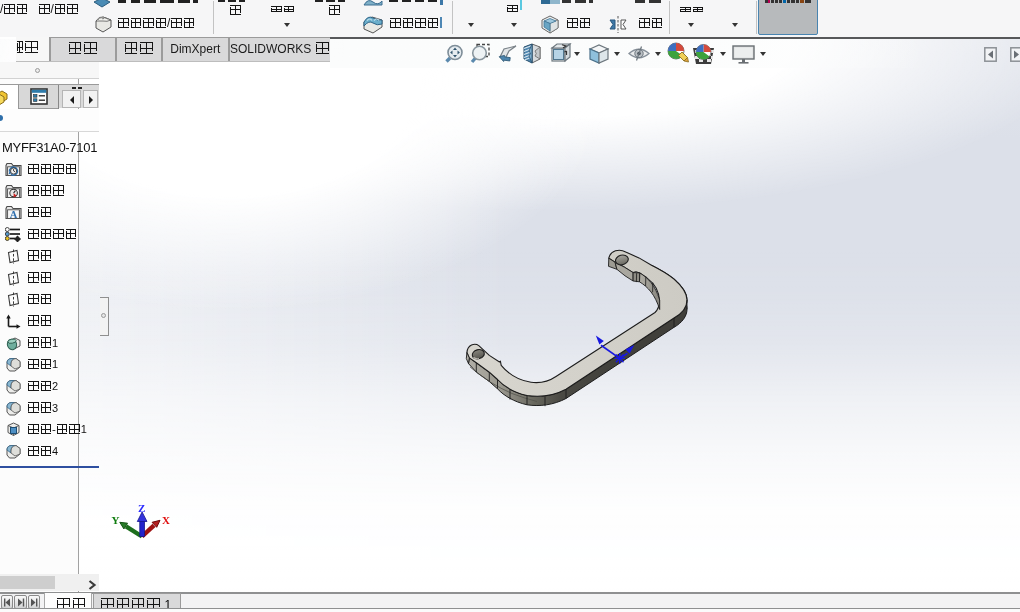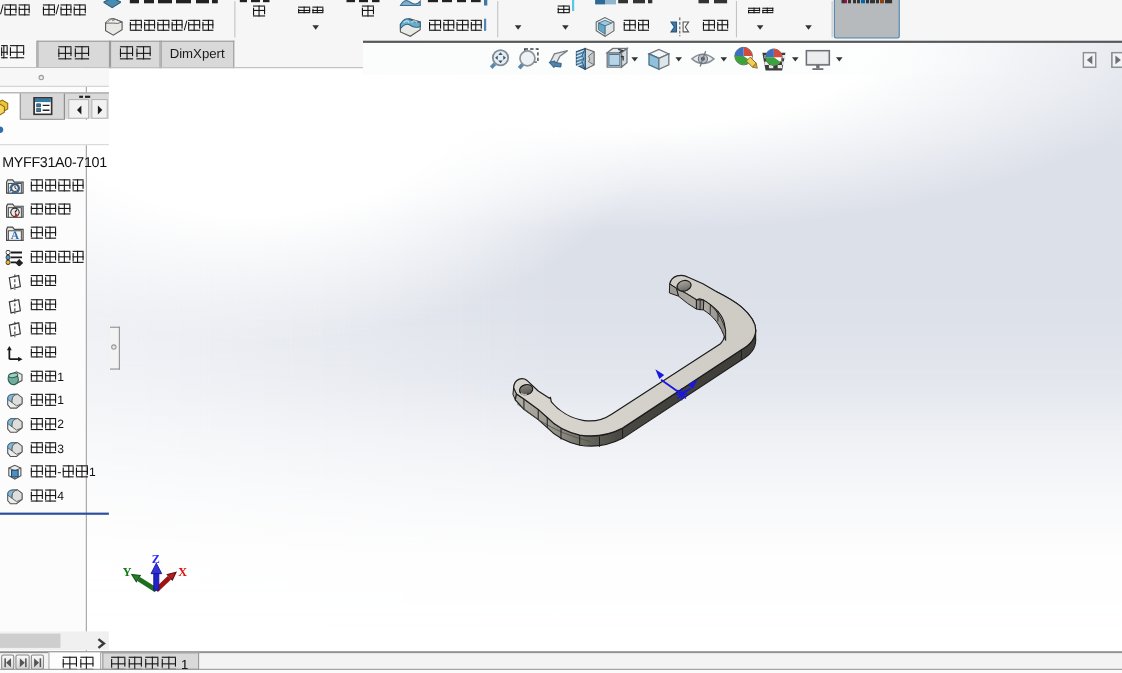--- a/index.html
+++ b/index.html
@@ -16,21 +16,21 @@
 linear-gradient(#151515,#151515) 0 2px/1px 70% no-repeat,
 linear-gradient(#151515,#151515) 100% 30%/1px 70% no-repeat;}
 .z.big{width:12.5px;height:12px;margin:0 1.4px}
 .z.half{height:6px;background-size:100% 1px,100% 1px,100% 1px,1px 100%,1px 70%,1px 70%}
 
 #ribbon{left:0;top:0;width:1020px;height:37px;background:#f6f6f7}
 #ribbon .sep{position:absolute;top:1px;width:1px;height:33px;background:#c3c3c3}
 .rlabel{position:absolute;font-size:12px;color:#111;white-space:nowrap}
 .dd{position:absolute;width:0;height:0;border-left:3.5px solid transparent;border-right:3.5px solid transparent;border-top:4px solid #333}
 
-#tabrow{left:0;top:36px;width:330px;height:26px;background:#f6f6f7}
+#tabrow{left:16px;top:36px;width:330px;height:26px;background:#f6f6f7}
 .ctab{position:absolute;top:1px;height:25px;background:#d9d9da;border:1px solid #9b9b9b;border-bottom:none;font-size:12px;color:#1a1a1a;text-align:center;line-height:23px;white-space:nowrap}
 .ctab.active{background:#f7f7f7;border:none;border-right:1px solid #9b9b9b}
 #darkline{left:330px;top:36.5px;width:690px;height:2px;background:#57585a}
 
 #viewport{left:0;top:38.5px;width:1020px;height:554.5px;
 background:
 radial-gradient(ellipse 380px 230px at 230px 42px, rgba(255,255,255,1) 0%, rgba(255,255,255,1) 50%, rgba(255,255,255,0) 100%),
 radial-gradient(ellipse 520px 170px at 560px 2px, rgba(255,255,255,1) 0%, rgba(255,255,255,1) 45%, rgba(255,255,255,0) 100%),
 linear-gradient(0deg, #ffffff 0%, rgba(255,255,255,.97) 15%, rgba(255,255,255,.8) 25%, rgba(255,255,255,.55) 35%, rgba(255,255,255,.2) 45%, rgba(255,255,255,.03) 55%, rgba(255,255,255,0) 62%),
 linear-gradient(90deg, rgba(255,255,255,.6) 0%, rgba(255,255,255,.45) 15%, rgba(255,255,255,0) 50%),
@@ -218,20 +218,21 @@
     <div class="dd" style="left:731.5px;top:23px"></div>
 
     <div class="abs" style="left:757.5px;top:-3px;width:60px;height:38px;background:#b7babc;border:1.5px solid #4884b0;border-radius:2px"></div>
     <div class="abs" style="left:765px;top:0;width:46px;height:3px;background:linear-gradient(90deg,#333 0 3px,#b05 3px 5px,transparent 5px 6px,#333 6px 9px,transparent 9px 10px,#333 10px 13px,transparent 13px 14px,#333 14px 17px,transparent 17px 18px,#06a 18px 21px,transparent 21px 22px,#333 22px 25px,transparent 25px 26px,#333 26px 30px,transparent 30px 31px,#333 31px 34px,transparent 34px 35px,#841 35px 39px,transparent 39px 40px,#333 40px 44px)"></div>
   </div>
   <div class="abs" id="tabrow">
     <div class="ctab active" style="left:0px;width:33.5px;text-align:left"><span class="z big" style="width:6px;margin-left:0.5px"></span><span class="z big"></span></div>
     <div class="ctab" style="left:33.5px;width:66.5px"><span class="z big"></span><span class="z big"></span></div>
     <div class="ctab" style="left:100px;width:45.5px"><span class="z big"></span><span class="z big"></span></div>
     <div class="ctab" style="left:145.5px;width:67.5px">DimXpert</div>
+    <div class="ctab" style="left:213px;width:115px">SOLIDWORKS <span class="z big"></span><span class="z big"></span></div>
     <div class="abs" style="left:0;top:25px;width:330px;height:1px;background:#bdbdbd"></div>
   </div>
   <div class="abs" id="hudbar" style="left:0;top:38.5px;width:1020px;height:30px">
     <div class="abs" id="hud-fade"></div>
 
     <svg class="abs" style="left:444px;top:5px" width="20" height="20" viewBox="0 0 20 20">
       <line x1="6" y1="14" x2="2.5" y2="17.5" stroke="#5b89ad" stroke-width="3.4"></line>
       <circle cx="11" cy="8.5" r="7" fill="#e6ecf0" stroke="#7e8d98" stroke-width="1.6"></circle>
       <path d="M11,3.6 l2,2.4 h-4 Z M11,13.4 l2,-2.4 h-4 Z M6.1,8.5 l2.4,-2 v4 Z M15.9,8.5 l-2.4,-2 v4 Z" fill="#34576f"></path>
     </svg>

